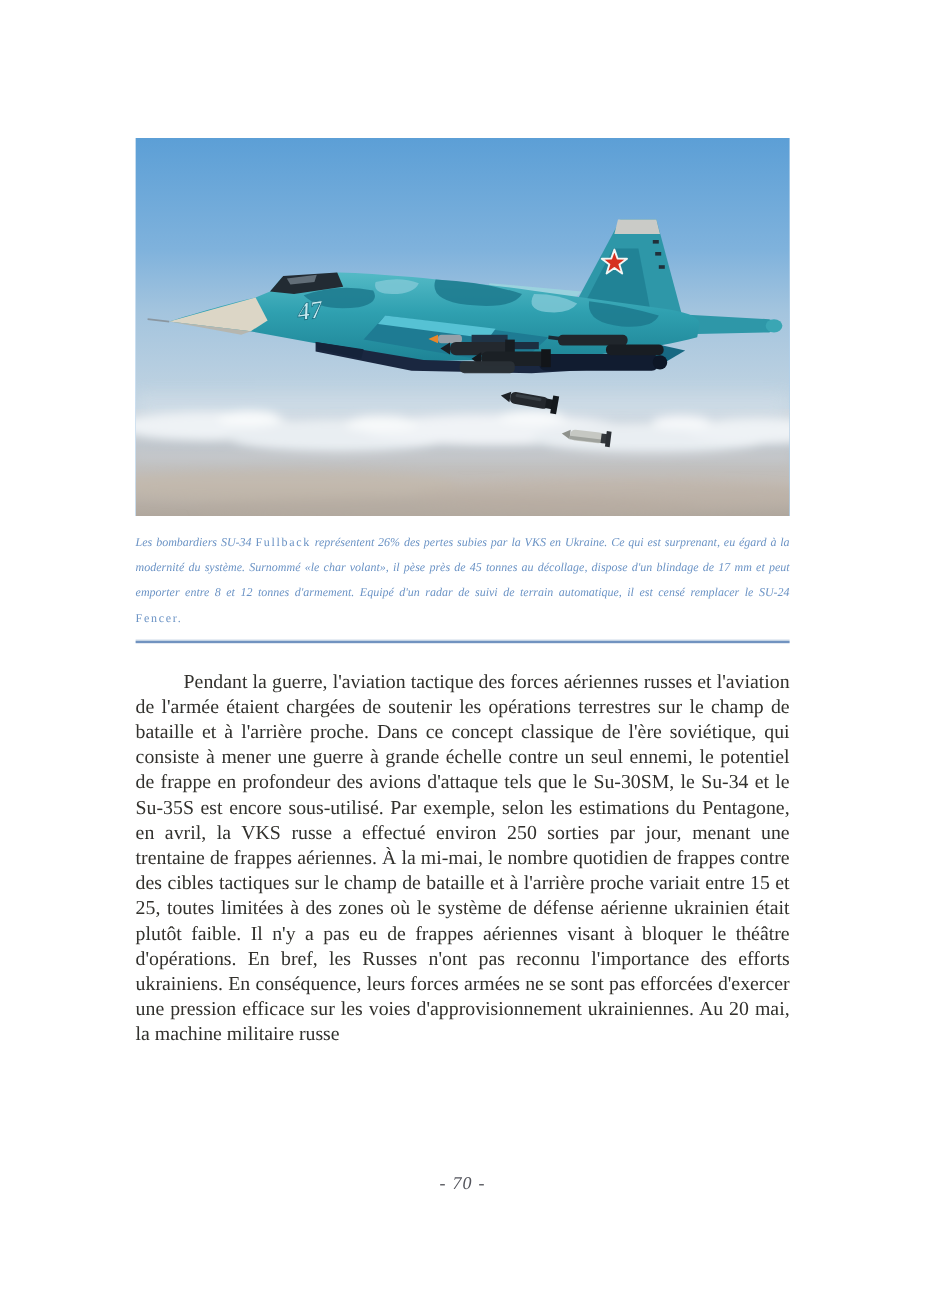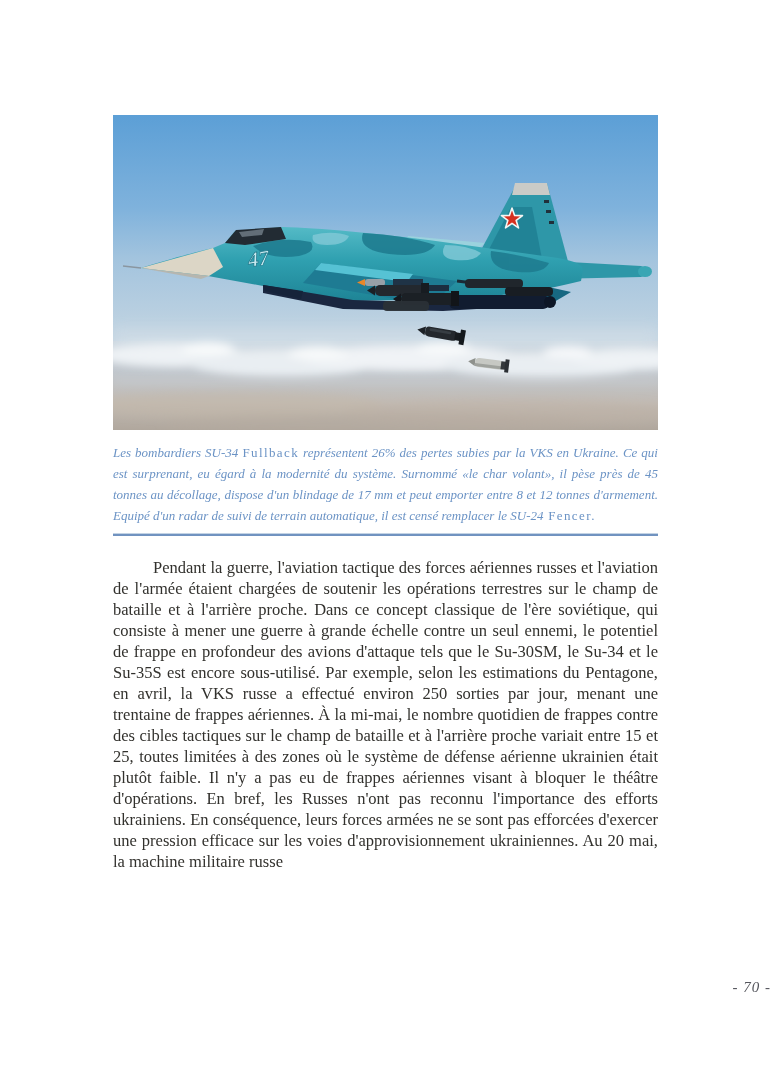--- a/index.html
+++ b/index.html
@@ -9,42 +9,42 @@
     font-family:"Liberation Serif","DejaVu Serif",serif;
     position:relative;overflow:hidden;
   }
   .page{position:absolute;inset:0;background:#ffffff;}
   .content{position:absolute;left:113px;top:115px;width:545px;}
   .photo-frame{width:545px;height:315px;overflow:hidden;background:#7fb2dc;}
   .photo-frame svg{display:block;}
   .caption{
     margin-top:12px;
     color:#6b93c5;
-    font-size:13px;line-height:21px;
+    font-size:10px;line-height:21px;
     text-align:justify;
     font-style:italic;
   }
   .caption .roman{font-style:normal;letter-spacing:1.4px;}
   .rule{
     margin-top:7px;
     height:3px;width:100%;
     background:linear-gradient(to bottom,#c3d3e4 0%,#c3d3e4 45%,#7193c0 45%,#7193c0 100%);
   }
   .body-text{
     margin-top:21px;
     color:#32312d;
     font-size:16.5px;line-height:21px;
     text-align:justify;
   }
   .para{margin:0;}
   .para + .para{margin-top:9px;}
   .para.indent{text-indent:40px;}
   .page-number{
     position:absolute;top:979px;left:0;width:100%;
-    text-align:right;
+    text-align:center;
     font-style:italic;
     font-size:15px;
     color:#54555c;
     letter-spacing:1px;
   }
 </style>
 </head>
 <body>
 
 <div class="page">

